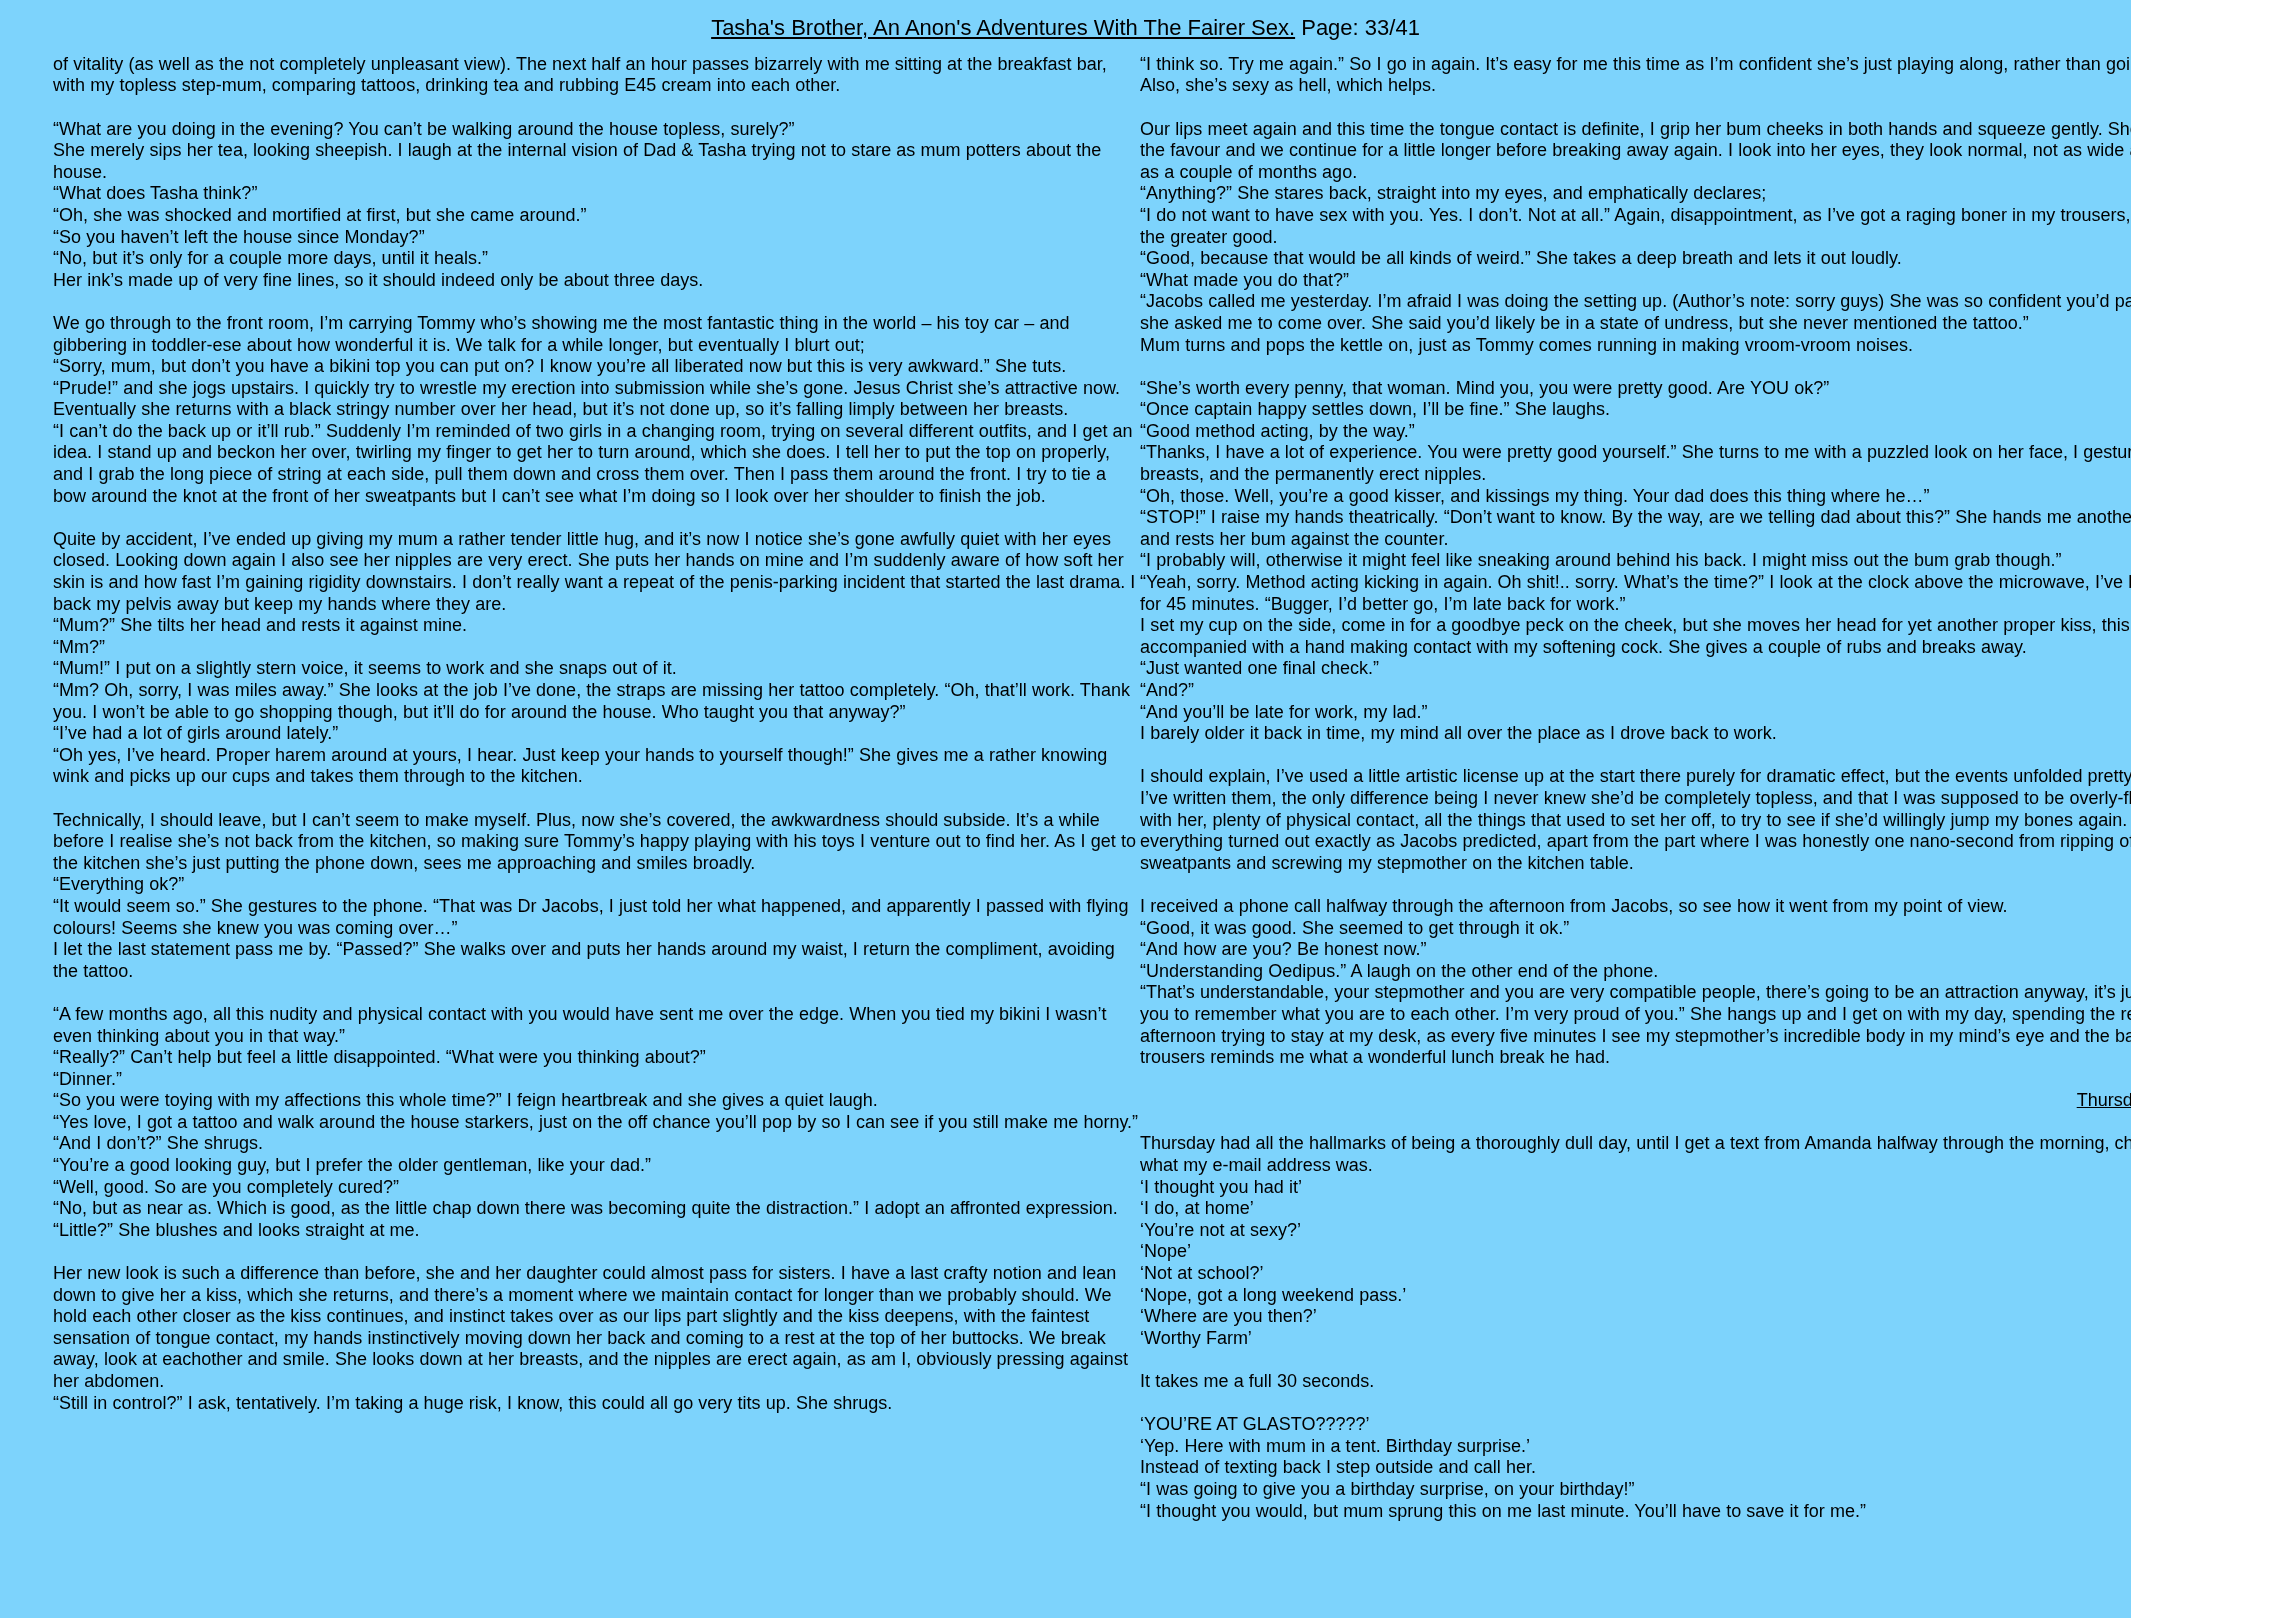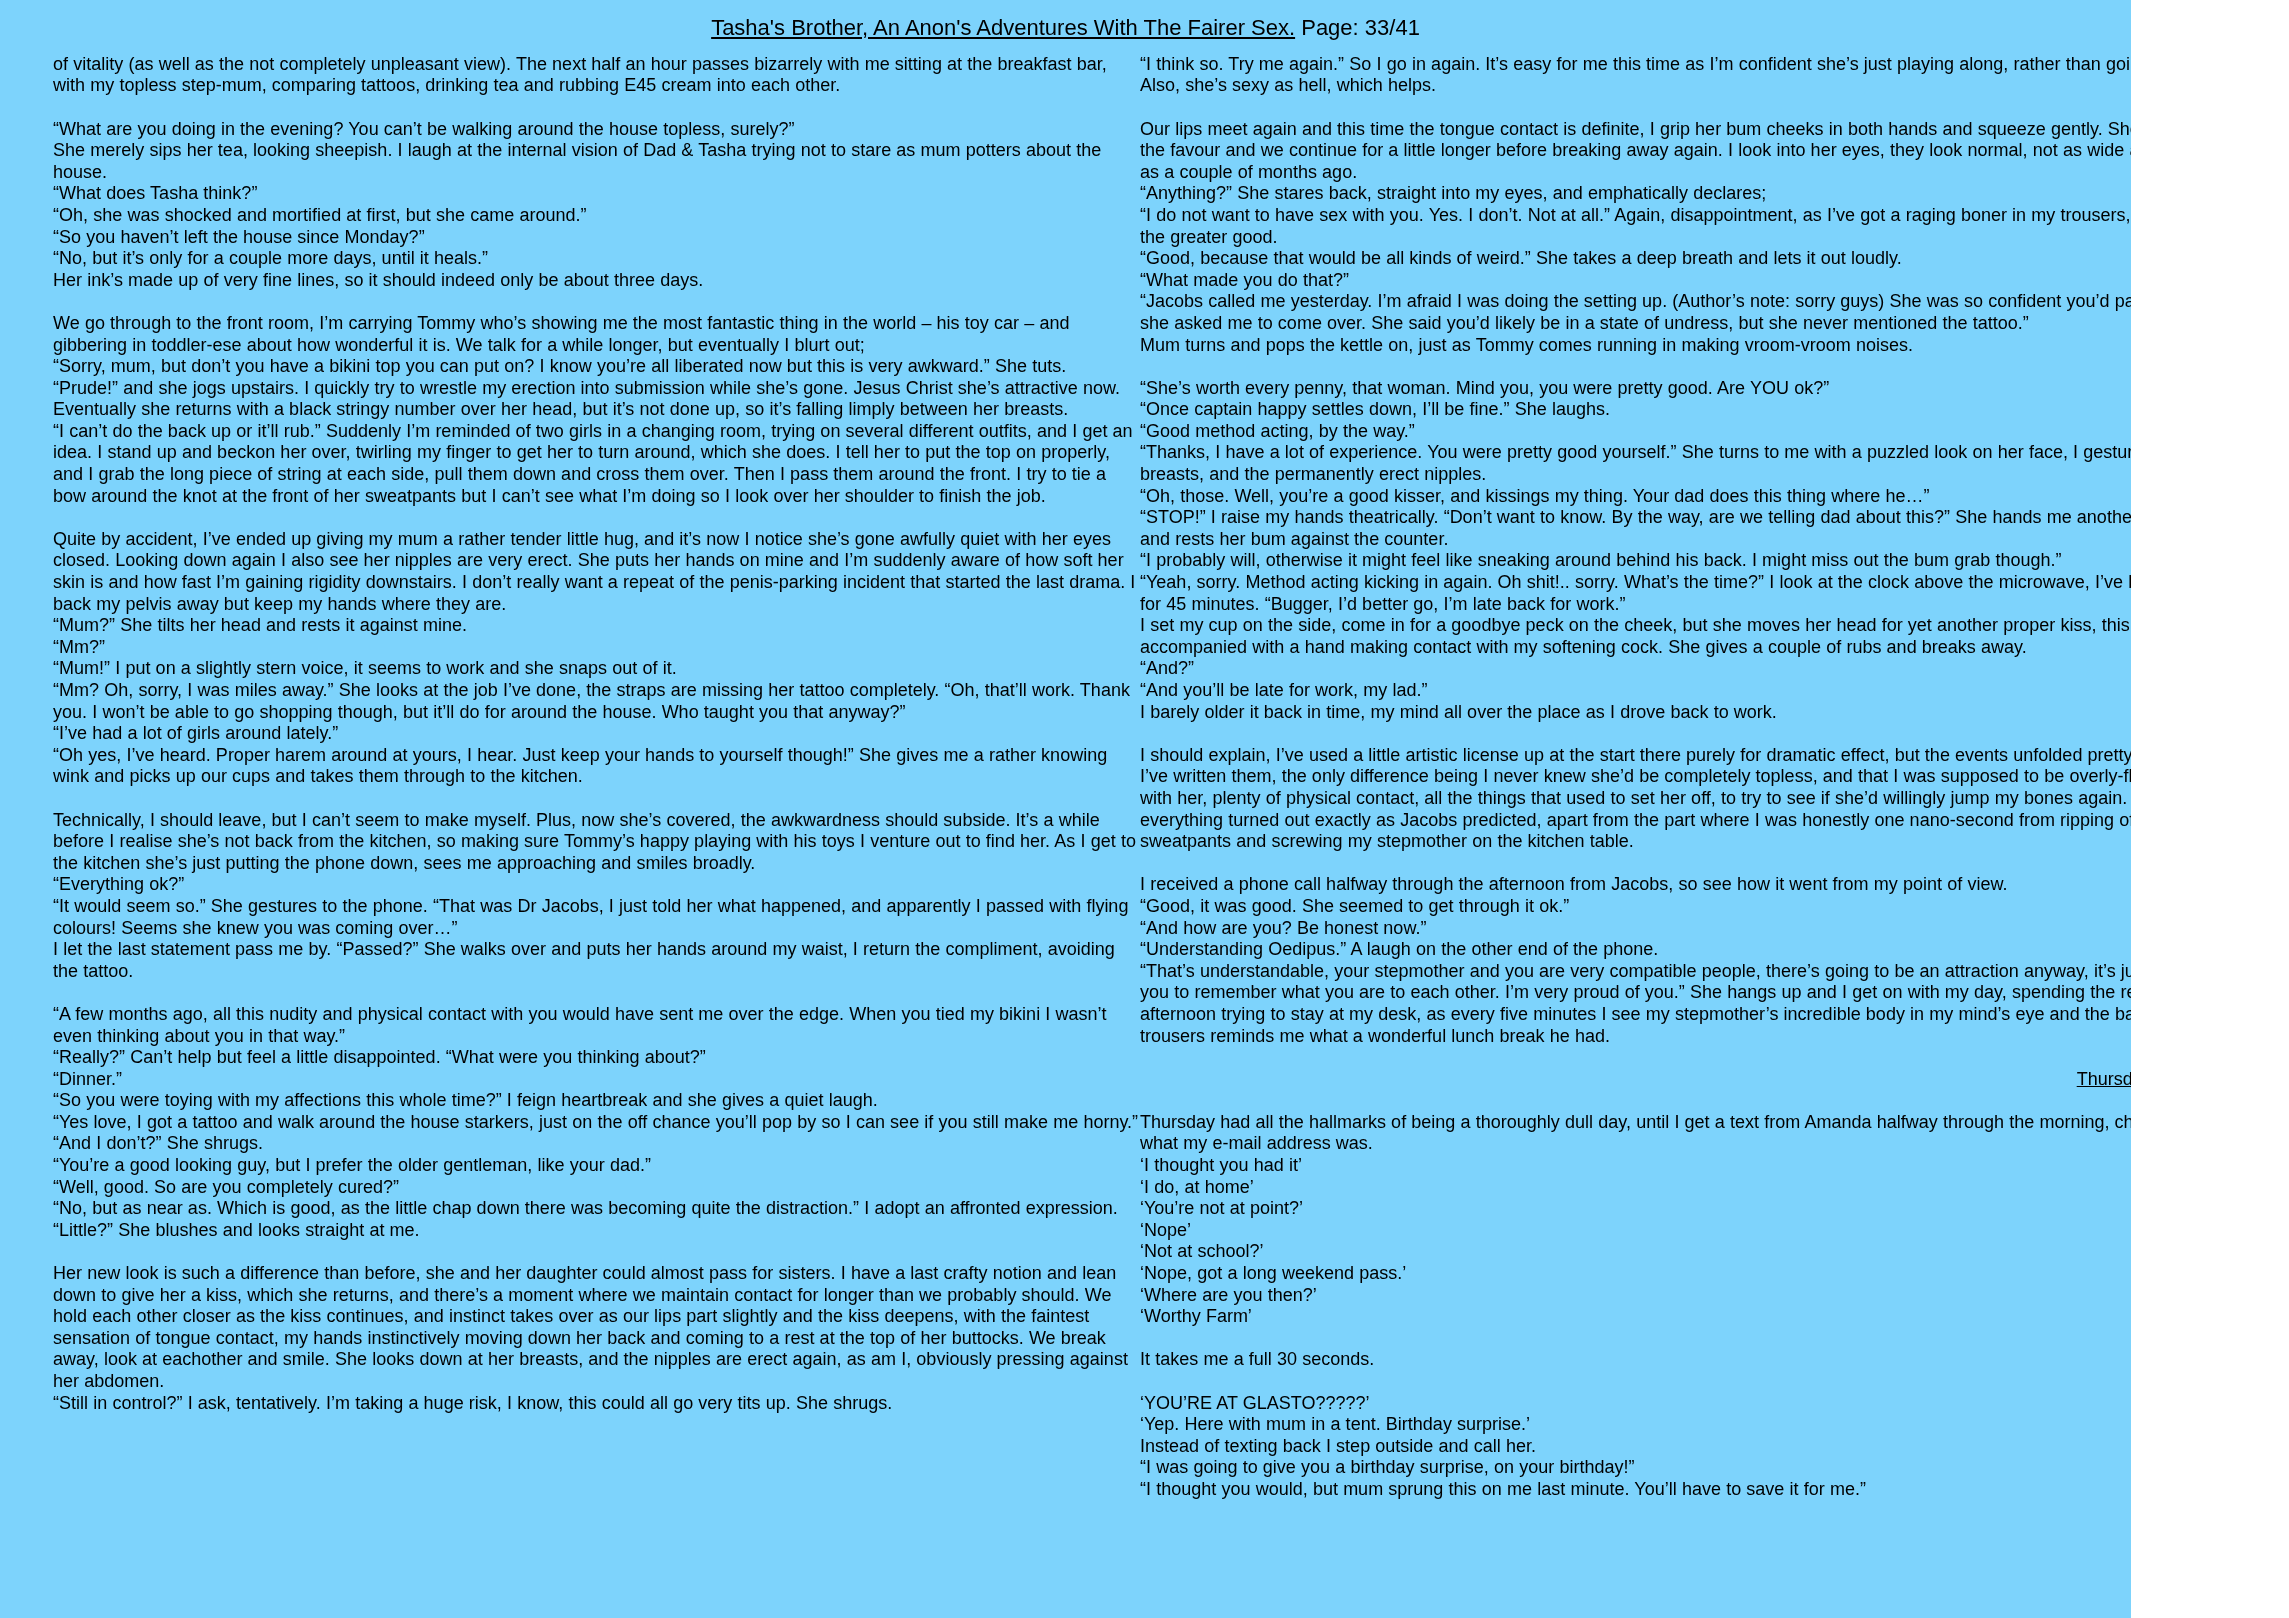--- a/index.html
+++ b/index.html
@@ -113,38 +113,39 @@
         <div class="blank"></div>
         <div class="para">“She’s worth every penny, that woman. Mind you, you were pretty good. Are YOU ok?”</div>
         <div class="para">“Once captain happy settles down, I’ll be fine.” She laughs.</div>
         <div class="para">“Good method acting, by the way.”</div>
         <div class="para">“Thanks, I have a lot of experience. You were pretty good yourself.” She turns to me with a puzzled look on her face, I gesture to her breasts, and the permanently erect nipples.</div>
         <div class="para">“Oh, those. Well, you’re a good kisser, and kissings my thing. Your dad does this thing where he…”</div>
         <div class="para">“STOP!” I raise my hands theatrically. “Don’t want to know. By the way, are we telling dad about this?” She hands me another cup of tea and rests her bum against the counter.</div>
         <div class="para">“I probably will, otherwise it might feel like sneaking around behind his back. I might miss out the bum grab though.”</div>
         <div class="para">“Yeah, sorry. Method acting kicking in again. Oh shit!.. sorry. What’s the time?” I look at the clock above the microwave, I’ve been here for 45 minutes. “Bugger, I’d better go, I’m late back for work.”</div>
         <div class="para">I set my cup on the side, come in for a goodbye peck on the cheek, but she moves her head for yet another proper kiss, this time accompanied with a hand making contact with my softening cock. She gives a couple of rubs and breaks away.</div>
+        <div class="para">“Just wanted one final check.”</div>
         <div class="para">“And?”</div>
         <div class="para">“And you’ll be late for work, my lad.”</div>
         <div class="para">I barely older it back in time, my mind all over the place as I drove back to work.</div>
         <div class="blank"></div>
         <div class="para">I should explain, I’ve used a little artistic license up at the start there purely for dramatic effect, but the events unfolded pretty much as I’ve written them, the only difference being I never knew she’d be completely topless, and that I was supposed to be overly-flirtatious with her, plenty of physical contact, all the things that used to set her off, to try to see if she’d willingly jump my bones again. Happily, everything turned out exactly as Jacobs predicted, apart from the part where I was honestly one nano-second from ripping off her sweatpants and screwing my stepmother on the kitchen table.</div>
         <div class="blank"></div>
         <div class="para">I received a phone call halfway through the afternoon from Jacobs, so see how it went from my point of view.</div>
         <div class="para">“Good, it was good. She seemed to get through it ok.”</div>
         <div class="para">“And how are you? Be honest now.”</div>
         <div class="para">“Understanding Oedipus.” A laugh on the other end of the phone.</div>
         <div class="para">“That’s understandable, your stepmother and you are very compatible people, there’s going to be an attraction anyway, it’s just up to you to remember what you are to each other. I’m very proud of you.” She hangs up and I get on with my day, spending the rest of the afternoon trying to stay at my desk, as every five minutes I see my stepmother’s incredible body in my mind’s eye and the bastard in my trousers reminds me what a wonderful lunch break he had.</div>
         <div class="blank"></div>
         <div class="para heading">Thursday 27/06/13</div>
         <div class="blank"></div>
         <div class="para">Thursday had all the hallmarks of being a thoroughly dull day, until I get a text from Amanda halfway through the morning, checking what my e-mail address was.</div>
         <div class="para">‘I thought you had it’</div>
         <div class="para">‘I do, at home’</div>
-        <div class="para">‘You’re not at point?’</div>
+        <div class="para">‘You’re not at sexy?’</div>
         <div class="para">‘Nope’</div>
         <div class="para">‘Not at school?’</div>
         <div class="para">‘Nope, got a long weekend pass.’</div>
         <div class="para">‘Where are you then?’</div>
         <div class="para">‘Worthy Farm’</div>
         <div class="blank"></div>
         <div class="para">It takes me a full 30 seconds.</div>
         <div class="blank"></div>
         <div class="para">‘YOU’RE AT GLASTO?????’</div>
         <div class="para">‘Yep. Here with mum in a tent. Birthday surprise.’</div>

